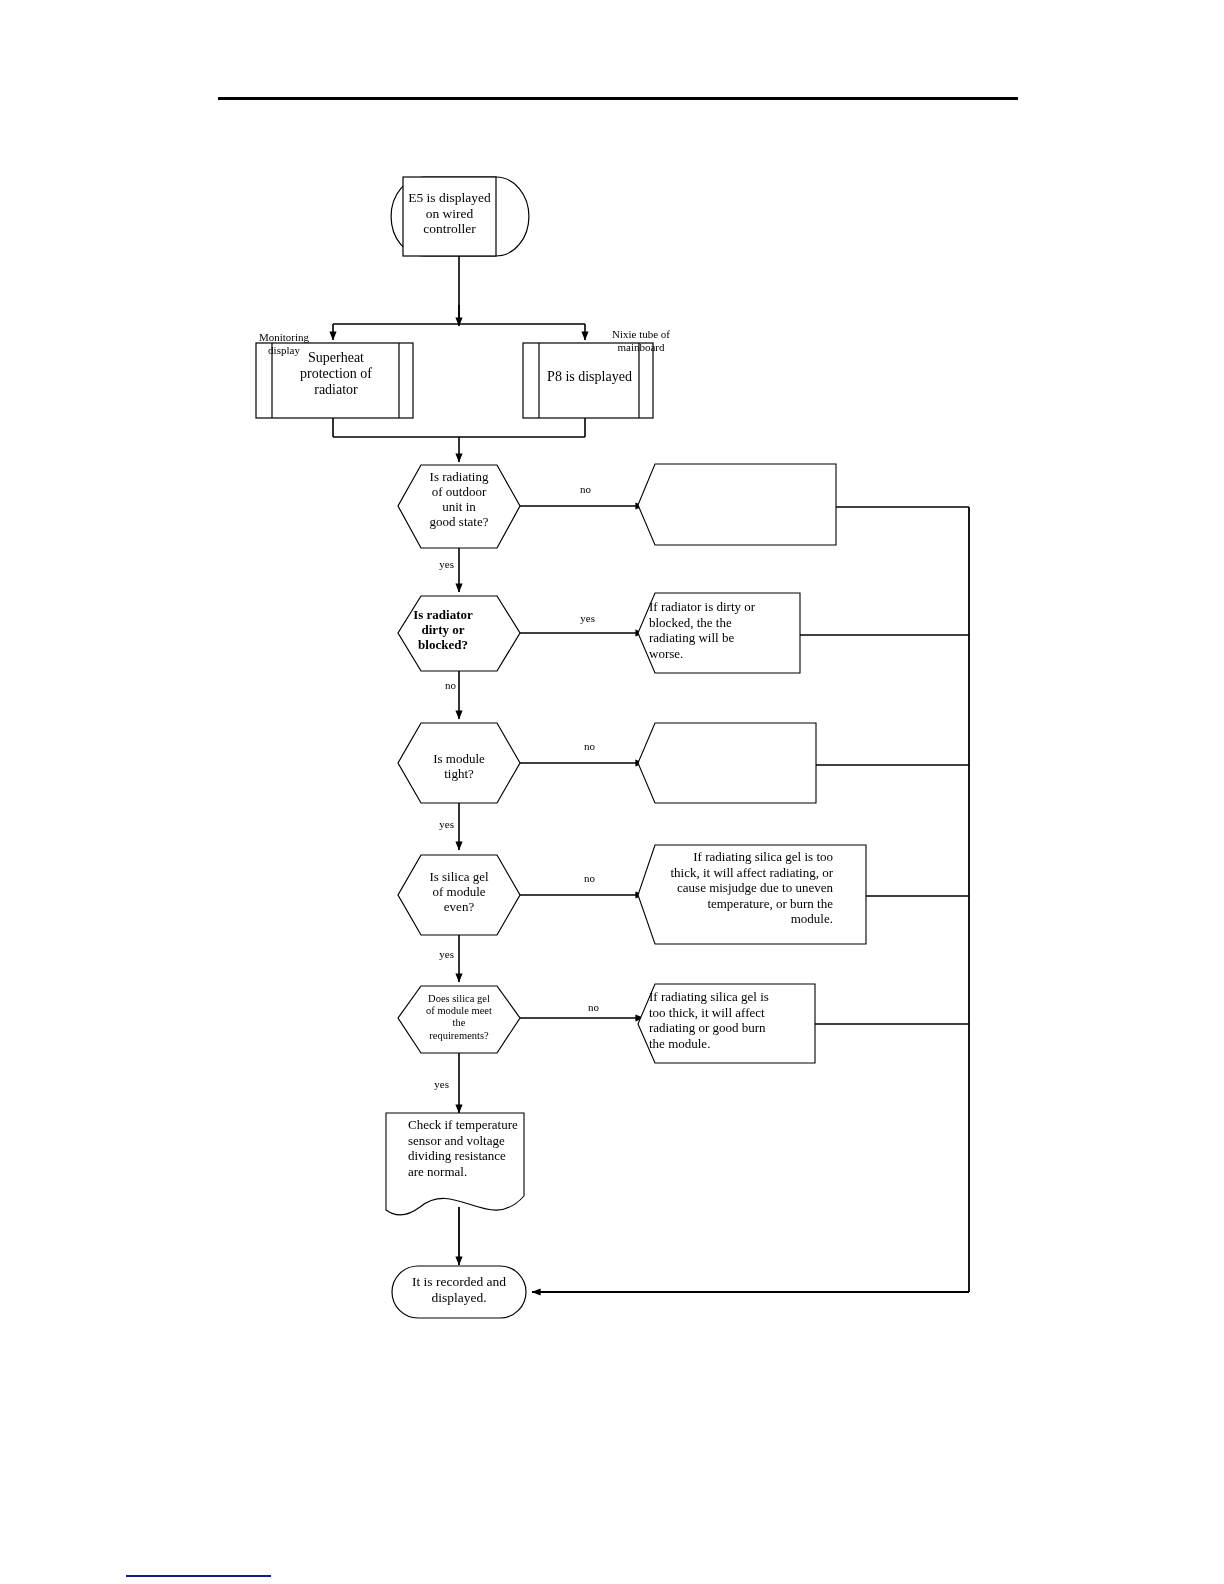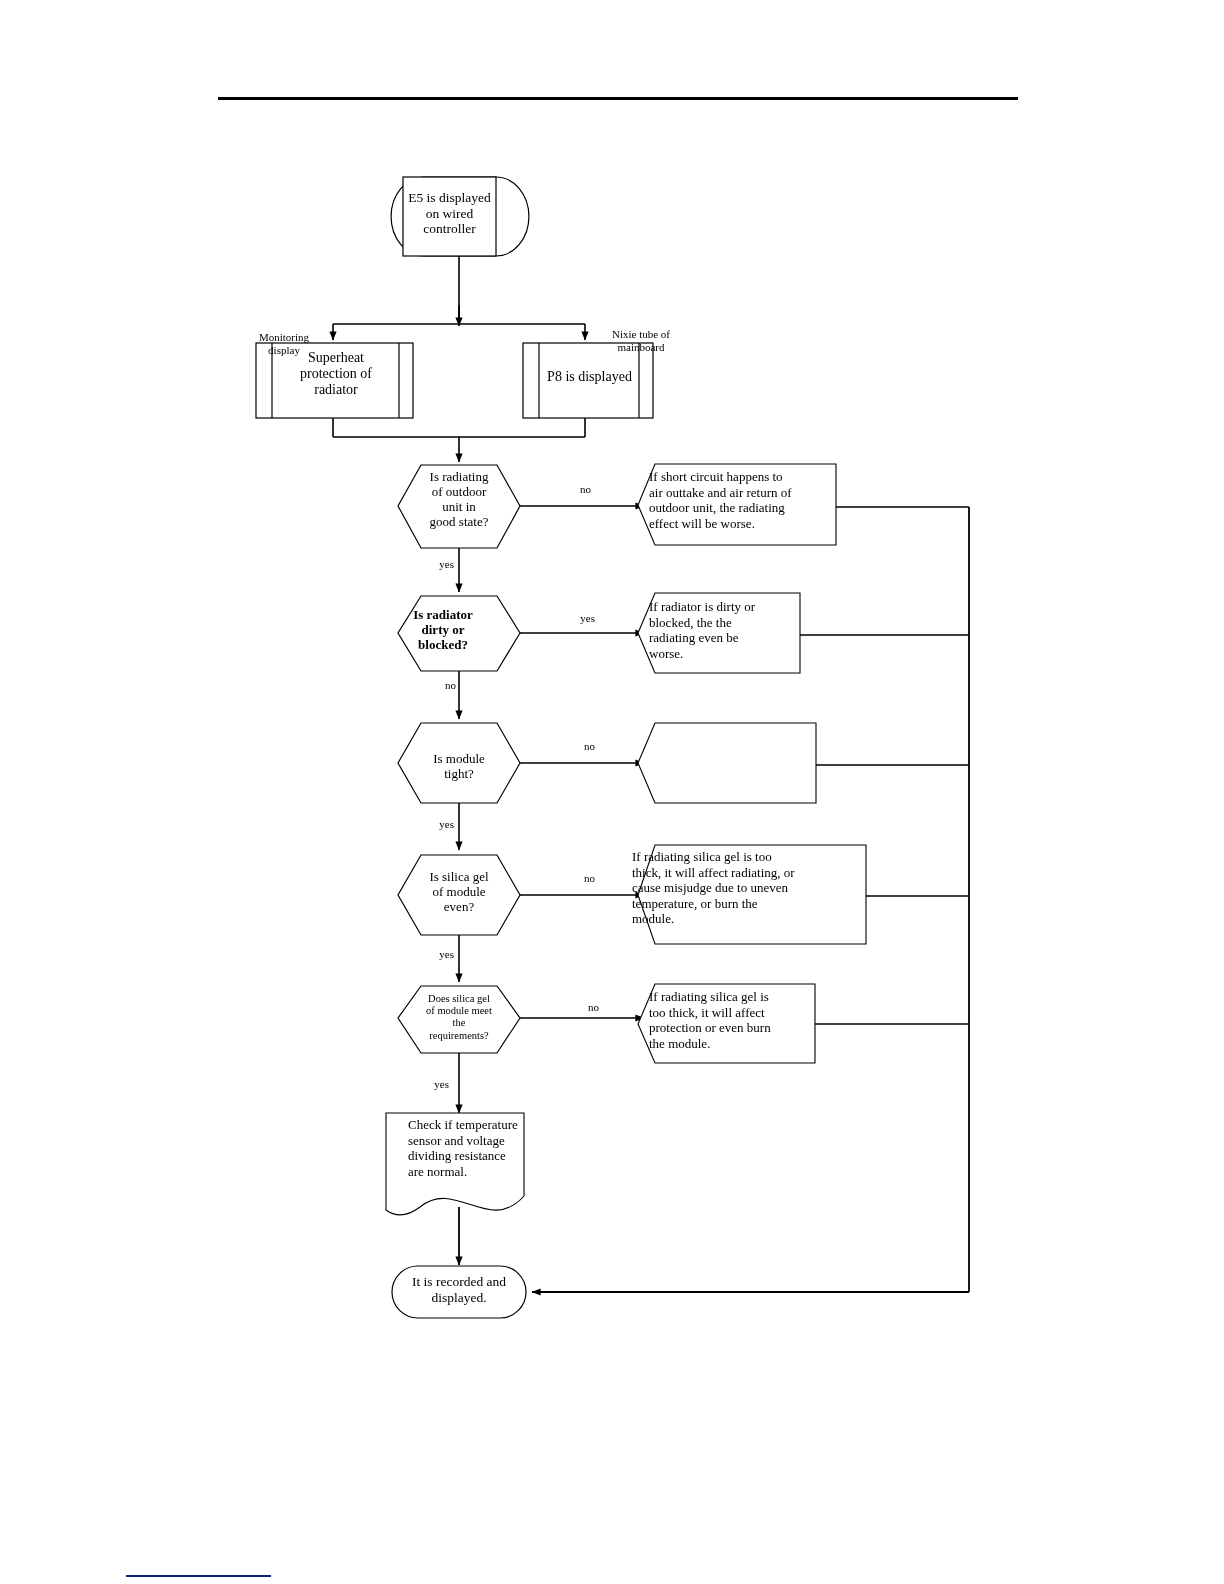--- a/index.html
+++ b/index.html
@@ -210,36 +210,32 @@
   <div class="node-text" style="left:404px; top:751px; width:110px; font-size:13px;">Is module
 tight?</div>
   <div class="node-text" style="left:404px; top:869px; width:110px; font-size:13px;">Is silica gel
 of module
 even?</div>
   <div class="node-text" style="left:404px; top:993px; width:110px; font-size:10.5px;">Does silica gel
 of module meet
 the
 requirements?</div>
 
-  <div class="info-text" style="left:649px; top:469px; width:185px; font-size:13px;">If short circuit happens to
-air outtake and air return of
-outdoor unit, the radiating
-effect will be worse.</div>
   <div class="info-text" style="left:649px; top:599px; width:150px; font-size:13px;">If radiator is dirty or
 blocked, the the
-radiating even be
+radiating will be
 worse.</div>
-  <div class="info-text" style="left:632px; top:849px; width:215px; font-size:13px;">If radiating silica gel is too
+  <div class="info-text" style="left:618px; top:849px; width:215px; font-size:13px;text-align:right;">If radiating silica gel is too
 thick, it will affect radiating, or
 cause misjudge due to uneven
 temperature, or  burn the
 module.</div>
   <div class="info-text" style="left:649px; top:989px; width:162px; font-size:13px;">If radiating silica gel is
 too thick, it will affect
-protection or even burn
+radiating or good burn
 the module.</div>
 
   <div class="info-text" style="left:408px; top:1117px; width:140px; font-size:13px;">Check if  temperature
 sensor and voltage
 dividing resistance
 are normal.</div>
   <div class="node-text" style="left:396px; top:1274px; width:126px; font-size:13.5px;">It is recorded and
 displayed.</div>
 
   <div class="edge-label" style="left:555px; top:483px; width:36px;">no</div>

